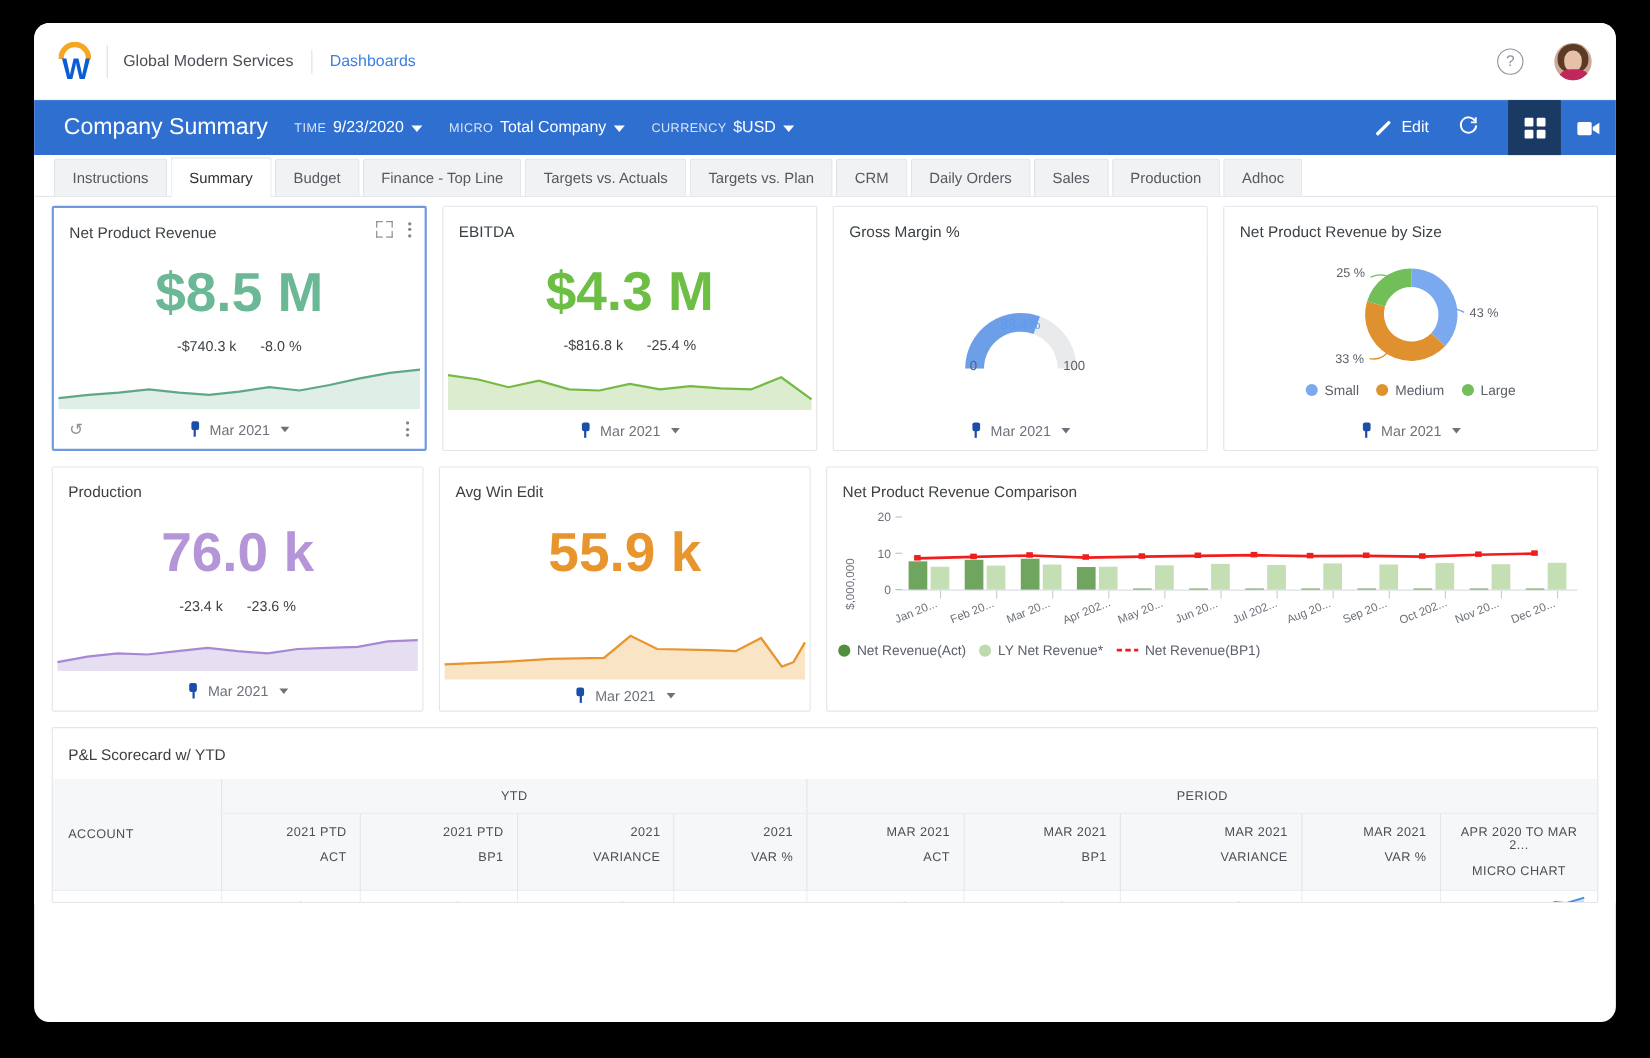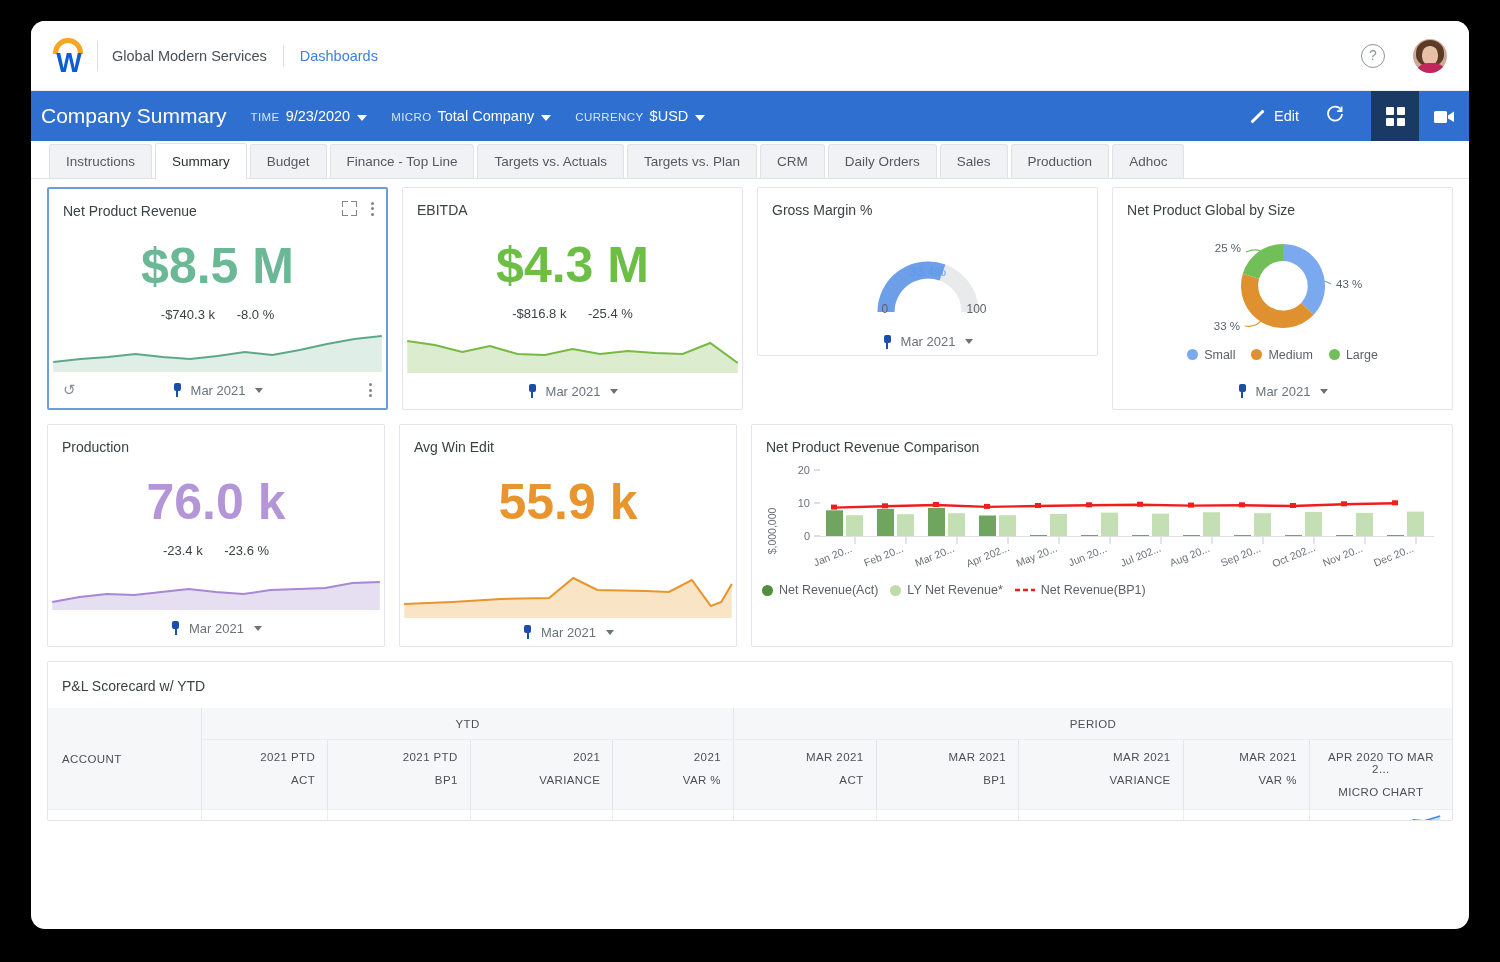--- a/index.html
+++ b/index.html
@@ -50,21 +50,21 @@
     width: 34px; height: 34px; border-radius: 50%; overflow: hidden;
     background: #cfa99a; position: relative; cursor: pointer;
   }
   .avatar .hair { position:absolute; left:3px; top:1px; width:28px; height:26px; background:#5b3a26; border-radius:50% 50% 42% 42%; }
   .avatar .face { position:absolute; left:9px; top:7px; width:16px; height:19px; background:#e8c0a8; border-radius:46%; }
   .avatar .body { position:absolute; left:2px; bottom:-3px; width:30px; height:13px; background:#c0275c; border-radius:14px 14px 0 0; }
 
   
   .bluebar {
     height: 50px; background: #2f6fd0;
-    display: flex; align-items: center; padding: 0 0 0 10px;
+    display: flex; align-items: center; padding: 0 0 0 27px;
     color: #fff;
   }
   .page-title { font-size: 21px; font-weight: normal; margin-right: 24px; }
   .prompt { display: flex; align-items: baseline; margin-right: 24px; cursor: pointer; }
   .prompt .lbl { font-size: 11.5px; letter-spacing: .4px; color: #d8e4f6; margin-right: 6px; }
   .prompt .val { font-size: 14.5px; color: #fff; margin-right: 7px; }
   .caret { width: 0; height: 0; border-left: 5px solid transparent; border-right: 5px solid transparent; border-top: 6px solid #fff; }
   .bluespacer { flex: 1; }
   .edit-btn { display: flex; align-items: center; cursor: pointer; margin-right: 26px; }
   .pencil { width: 15px; height: 15px; margin-right: 9px; position: relative; }
@@ -319,42 +319,42 @@
             <path d="M4,14 L30,18 L56,25 L82,19 L108,27 L134,28 L160,22 L186,27 L212,24 L238,26 L264,27 L290,16 L316,36" fill="none" stroke="#76b943" stroke-width="2"></path>
           </svg>
         </div>
         <div class="card-foot">
           <div class="pin"></div>
           <span>Mar 2021</span>
           <div class="foot-caret"></div>
         </div>
       </div>
 
-      <div class="card" style="width:344px; height:169px;">
+      <div class="card" style="width:344px; height:223px;">
         <div class="card-title">Gross Margin %</div>
         <div class="gauge-wrap">
           <div class="gauge">
             <svg width="150" height="106" viewBox="0 0 150 106">
               <path d="M33,94 A42,42 0 1 1 117,94" fill="none" stroke="#e9eaec" stroke-width="17" stroke-linecap="butt"></path>
               <path d="M33,94 A42,42 0 0 1 89.5,54.6" fill="none" stroke="#6c9fe8" stroke-width="17" stroke-linecap="butt"></path>
             </svg>
             <div class="pct">33.4%</div>
             <div class="lbl lbl0">0</div>
             <div class="lbl lbl100">100</div>
           </div>
         </div>
         <div class="card-foot">
           <div class="pin"></div>
           <span>Mar 2021</span>
           <div class="foot-caret"></div>
         </div>
       </div>
 
       <div class="card" style="width:344px; height:223px;">
-        <div class="card-title">Net Product Global by Size</div>
+        <div class="card-title">Net Product Revenue by Size</div>
         <div class="donut-wrap">
           <svg width="200" height="112" viewBox="0 0 200 112">
             <g transform="translate(100,56)">
 
               <path d="M0,-42 A42,42 0 0 1 30.7,28.7 L18.1,16.9 A25,25 0 0 0 0,-25 Z" fill="#7aa9ef"></path>
 
               <path d="M30.7,28.7 A42,42 0 0 1 -40.2,-12.2 L-23.9,-7.3 A25,25 0 0 0 18.1,16.9 Z" fill="#e0912f"></path>
 
               <path d="M-40.2,-12.2 A42,42 0 0 1 0,-42 L0,-25 A25,25 0 0 0 -23.9,-7.3 Z" fill="#72bf5a"></path>
             </g>

